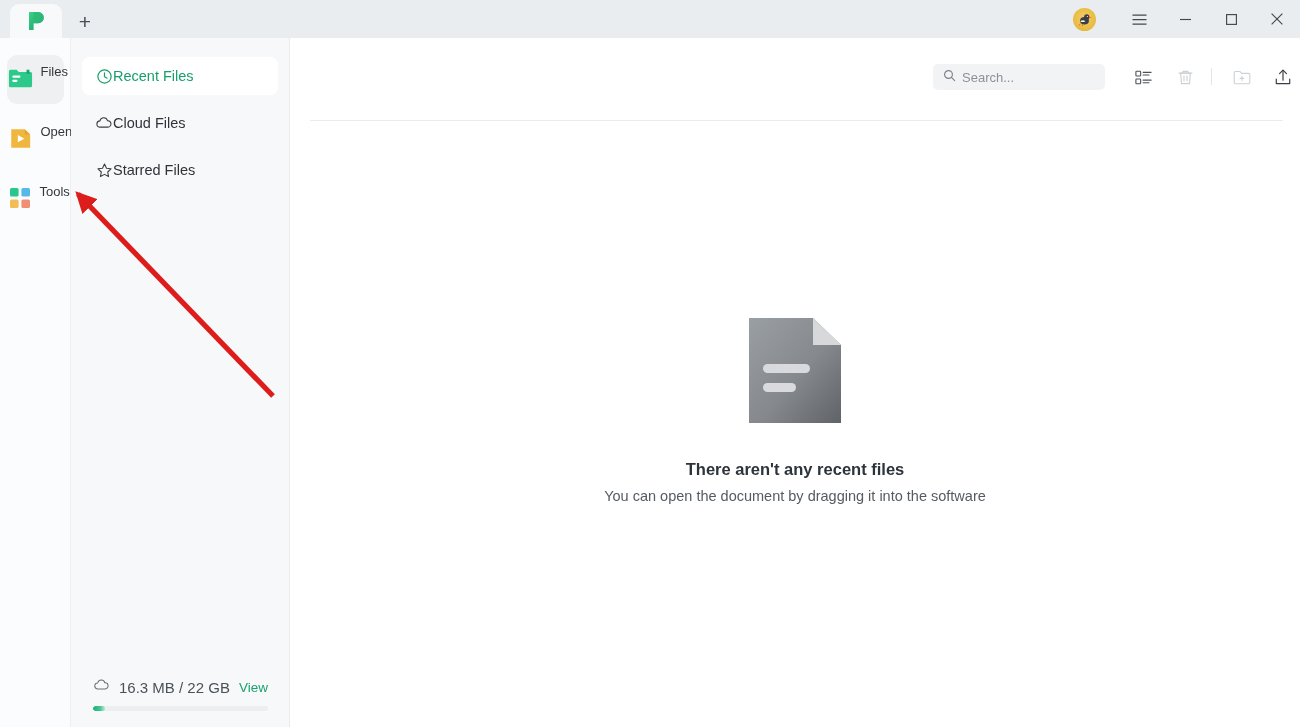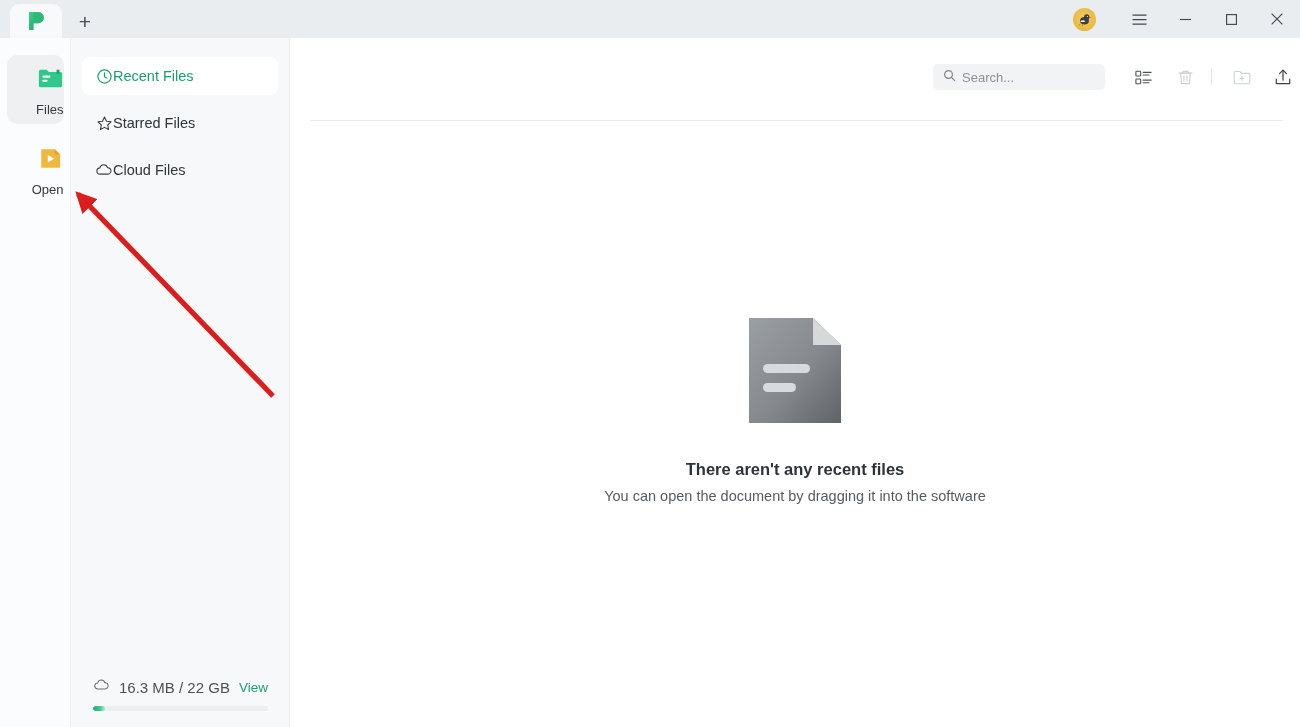--- a/index.html
+++ b/index.html
@@ -49,21 +49,21 @@
   }
   .winbtn svg { display:block; }
 
   
   .rail {
     position:absolute; left:0; top:38px; width:71px; height:689px;
     background:#fbfcfd; border-right:1px solid #eceef0;
   }
   .rail-item {
     width:57px; margin: 0 auto; padding-top:10px; padding-bottom:8px;
-    border-radius:10px; display:flex; flex-direction:column; align-items:flex-end;
+    border-radius:10px; display:flex; flex-direction:row; align-items:flex-start;
     gap:7px;
   }
   .rail-item.active { background:#eef0f2; }
   #rail-files { margin-top: 17px; }
   #rail-open { margin-top: 11px; }
   #rail-tools { margin-top: 11px; }
   .rail-label { font-size:13px; color:#33383d; line-height:1; }
 
   
   .navpanel {
@@ -214,52 +214,63 @@
       <span>
         <svg width="27" height="27" viewBox="0 0 28 28">
           <path d="M4.4 4.3 H18.4 L24 9.8 V23.7 H4.4 Z" fill="#f0b73f"></path>
           <path d="M18.4 4.3 L24 9.8 H18.4 Z" fill="#e3a52c"></path>
           <path d="M11.2 10.4 L18 14.2 L11.2 18 Z" fill="#ffffff"></path>
         </svg>
       </span>
       <span class="rail-label">Open</span>
     </div>
 
+    <div class="rail-item" id="rail-tools">
+      <span>
+        <svg width="26" height="26" viewBox="0 0 26 26">
+          <rect x="3" y="3" width="8.6" height="8.6" rx="1.6" fill="#27c78d"></rect>
+          <rect x="14.4" y="3" width="8.6" height="8.6" rx="1.6" fill="#56b9ea"></rect>
+          <rect x="3" y="14.4" width="8.6" height="8.6" rx="1.6" fill="#f3bd55"></rect>
+          <rect x="14.4" y="14.4" width="8.6" height="8.6" rx="1.6" fill="#f08f72"></rect>
+        </svg>
+      </span>
+      <span class="rail-label">Tools</span>
+    </div>
   </div>
 
   <div class="navpanel">
 
     <div class="nav-list">
 
       <div class="nav-item active">
         <span class="nav-ico">
           <svg width="17" height="17" viewBox="0 0 18 18">
             <circle cx="9" cy="9" r="7" stroke="#17a06a" stroke-width="1.3" fill="none"></circle>
             <path d="M9 5.2 V9.2 L11.7 10.8" stroke="#17a06a" stroke-width="1.3" fill="none" stroke-linecap="round"></path>
           </svg>
         </span>
         <span>Recent Files</span>
       </div>
 
       <div class="nav-item">
         <span class="nav-ico">
+          <svg width="18" height="18" viewBox="0 0 20 18">
+            <path d="M5.2 13.6 a3.5 3.5 0 0 1 0.3 -6.98 A4.3 4.3 0 0 1 13.9 6.4 a3.6 3.6 0 0 1 0.5 7.2 Z" stroke="#3a3f45" stroke-width="1.15" fill="none" stroke-linejoin="round"></path>
+          </svg>
+        </span>
+        <span>Cloud Files</span>
+      </div>
+
+      <div class="nav-item">
+        <span class="nav-ico">
           <svg width="17" height="17" viewBox="0 0 18 18">
             <path d="M9 2.2 L11.1 6.6 L15.9 7.2 L12.4 10.6 L13.3 15.4 L9 13.1 L4.7 15.4 L5.6 10.6 L2.1 7.2 L6.9 6.6 Z" stroke="#3a3f45" stroke-width="1.15" fill="none" stroke-linejoin="round"></path>
           </svg>
         </span>
         <span>Starred Files</span>
-      </div>
-
-      <div class="nav-item">
-        <span class="nav-ico">
-          <svg width="18" height="18" viewBox="0 0 20 18">
-            <path d="M5.2 13.6 a3.5 3.5 0 0 1 0.3 -6.98 A4.3 4.3 0 0 1 13.9 6.4 a3.6 3.6 0 0 1 0.5 7.2 Z" stroke="#3a3f45" stroke-width="1.15" fill="none" stroke-linejoin="round"></path>
-          </svg>
-        </span>
-        <span>Cloud Files</span>
       </div>
     </div>
 
     <div class="storage">
       <div class="storage-row">
         <span>
           <svg width="17" height="16" viewBox="0 0 20 18">
             <path d="M5.2 13.6 a3.5 3.5 0 0 1 0.3 -6.98 A4.3 4.3 0 0 1 13.9 6.4 a3.6 3.6 0 0 1 0.5 7.2 Z" stroke="#6b7176" stroke-width="1.2" fill="none" stroke-linejoin="round"></path>
           </svg>
         </span>

